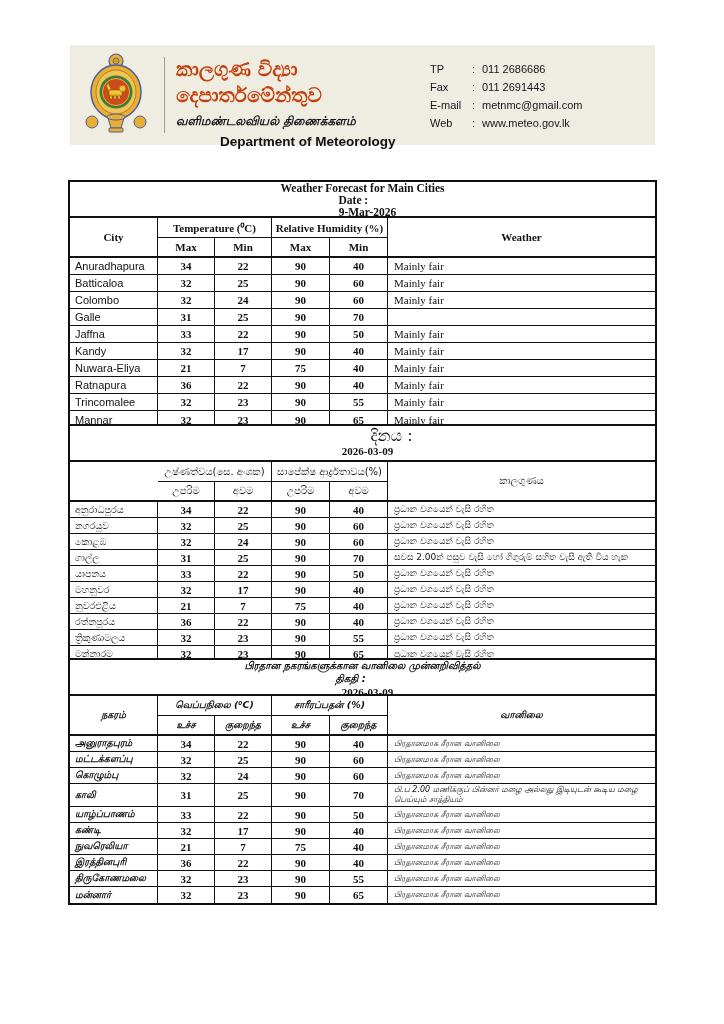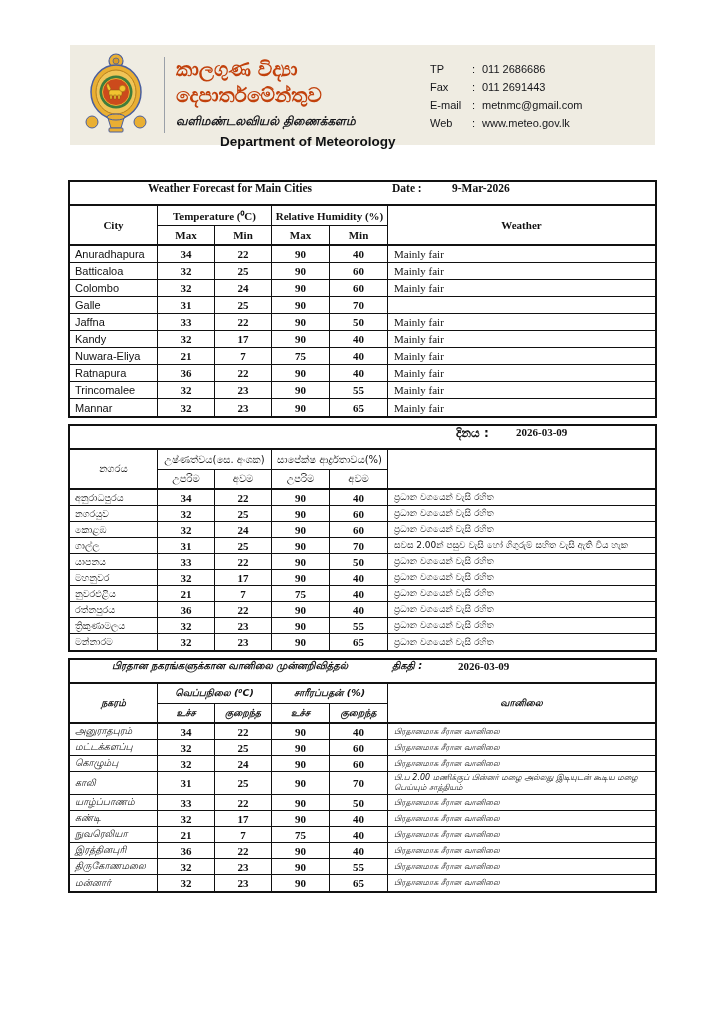--- a/index.html
+++ b/index.html
@@ -15,21 +15,21 @@
   .dept-si { font-size:20px; font-weight:700; line-height:26px; color:#c2410c; font-family:"DejaVu Sans", sans-serif; }
   .dept-ta { font-size:12px; font-weight:700; font-style:italic; line-height:20px; margin-top:3px; color:#15161a; font-family:"DejaVu Sans", sans-serif; }
   .dept-en { font-size:13.5px; font-weight:700; line-height:18px; margin-top:2px; color:#101114;padding-left:44px; }
   .contacts { position:absolute; left:360px; top:15px; width:215px; }
   .contact-row { display:grid; grid-template-columns:42px 10px auto; font-size:11px; line-height:18px; color:#15161a; }
 
   
   .tbl { position:absolute; left:68px; width:589px; border:2px solid #111; background:#fff; }
   .tbl-0 { top:180px; } .tbl-1 { top:424px; } .tbl-2 { top:658px; }
 
-  .trow-title { display:flex; height:24px; border-bottom:2px solid #111; }
+  .trow-title { display:flex; align-items:center; height:36px; border-bottom:2px solid #111;flex-direction:column; }
   .t-title { width:320px; text-align:center; }
   .t-datelabel { width:52px; text-align:left; padding-left:2px; }
   .t-datevalue { flex:1; text-align:left; padding-left:10px; }
   .tbl-1 .t-datelabel { margin-left:64px; }
   .tbl-2 .t-datelabel { width:58px; }
 
   .thead { display:grid; grid-template-columns:88px 57px 57px 58px 58px 1fr; grid-template-rows:20px 18px; border-bottom:2px solid #111; }
   .thead > div { display:flex; align-items:center; justify-content:center; text-align:center; }
   .h-city    { grid-area:1/1/3/2; border-right:1.5px solid #111; }
   .h-temp    { grid-area:1/2/2/4; border-right:1.5px solid #111; border-bottom:1.5px solid #111; }
@@ -51,35 +51,35 @@
   .tbl-0 { font-family:"Liberation Serif", serif; }
   .tbl-0 .trow-title { font-weight:700; font-size:11.5px; }
   .tbl-0 .thead { font-weight:700; font-size:11px; }
   .tbl-0 .drow { min-height:17px; font-size:11px; }
   .tbl-0 .ccity { font-family:"Liberation Sans", sans-serif; font-weight:400; font-size:11px; }
   .tbl-0 .cweather { font-family:"Liberation Serif", serif; }
 
   
   .tbl-1 { font-family:"DejaVu Sans", sans-serif; }
   .tbl-1 .trow-title { font-size:10.5px; }
-  .tbl-1 .t-datelabel { font-size:12px;font-weight:bold; }
+  .tbl-1 .t-datelabel { font-size:16px; }
   .tbl-1 .t-datevalue { font-family:"Liberation Serif", serif; font-weight:700; font-size:11px; }
   .tbl-1 .thead { font-size:10px; }
   .tbl-1 .drow { min-height:16px; font-size:10px; }
   .tbl-1 .ccity { font-size:9.5px; }
   .tbl-1 .cnum { font-size:11px; }
   .tbl-1 .cweather { font-size:9px; }
 
   
   .tbl-2 { font-family:"DejaVu Sans", sans-serif; }
   .tbl-2 .trow-title { font-weight:700; font-style:italic; font-size:10px; }
   .tbl-2 .t-datevalue { font-style:normal; font-family:"Liberation Serif", serif; font-size:11px; }
   .tbl-2 .thead { font-weight:700; font-style:italic; font-size:9.5px; }
   .tbl-2 .drow { min-height:16px; }
-  .tbl-2 .ccity { font-weight:400; font-style:italic; font-size:9.5px; }
+  .tbl-2 .ccity { font-weight:700; font-style:italic; font-size:9.5px; }
   .tbl-2 .cnum { font-size:11px; }
   .tbl-2 .cweather { font-style:italic; font-size:8px; line-height:10px; }
 </style>
 </head>
 <body>
 
 <div class="page">
 
   <div class="header-box">
     <div class="logo-wrap">
@@ -243,23 +243,23 @@
       </div>
   </section>
 
   <section class="tbl tbl-1">
     <div class="trow-title">
       <span class="t-title"></span>
       <span class="t-datelabel">දිනය :</span>
       <span class="t-datevalue">2026-03-09</span>
     </div>
     <div class="thead">
-      <div class="h-city">නගරය</div>
       <div class="h-temp">උෂ්ණත්වය(සෙ. අංශක)</div>
       <div class="h-hum">සාපේක්ෂ ආර්ද්‍රතාවය(%)</div>
+      <div class="h-weather">කාලගුණය</div>
       <div class="h-s1">උපරිම</div>
       <div class="h-s2">අවම</div>
       <div class="h-s3">උපරිම</div>
       <div class="h-s4">අවම</div>
     </div>
     <div class="drows">
         <div class="drow">
           <div class="cell ccity">අනුරාධපුරය</div>
           <div class="cell cnum">34</div>
           <div class="cell cnum">22</div>

